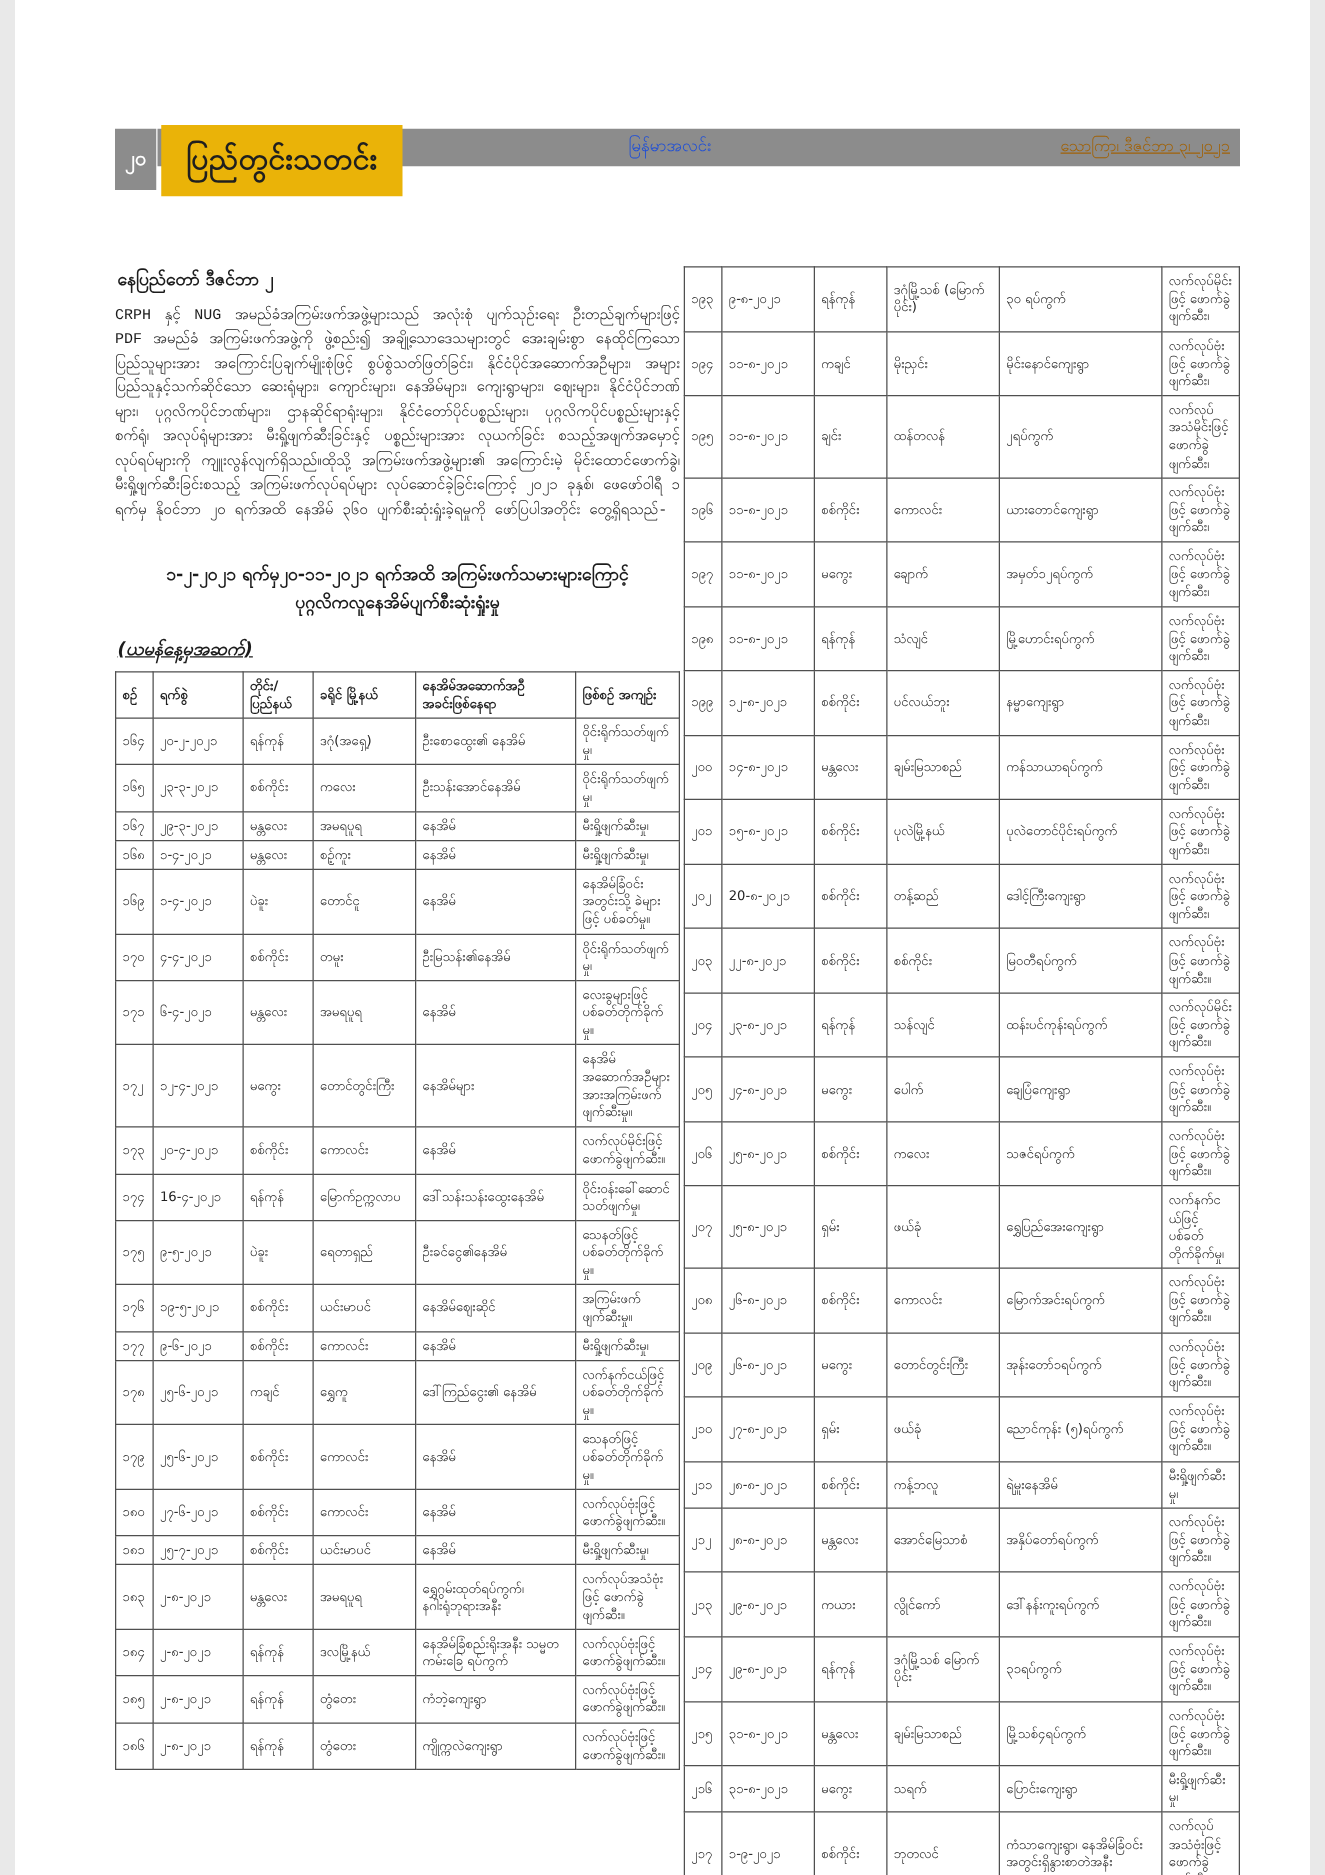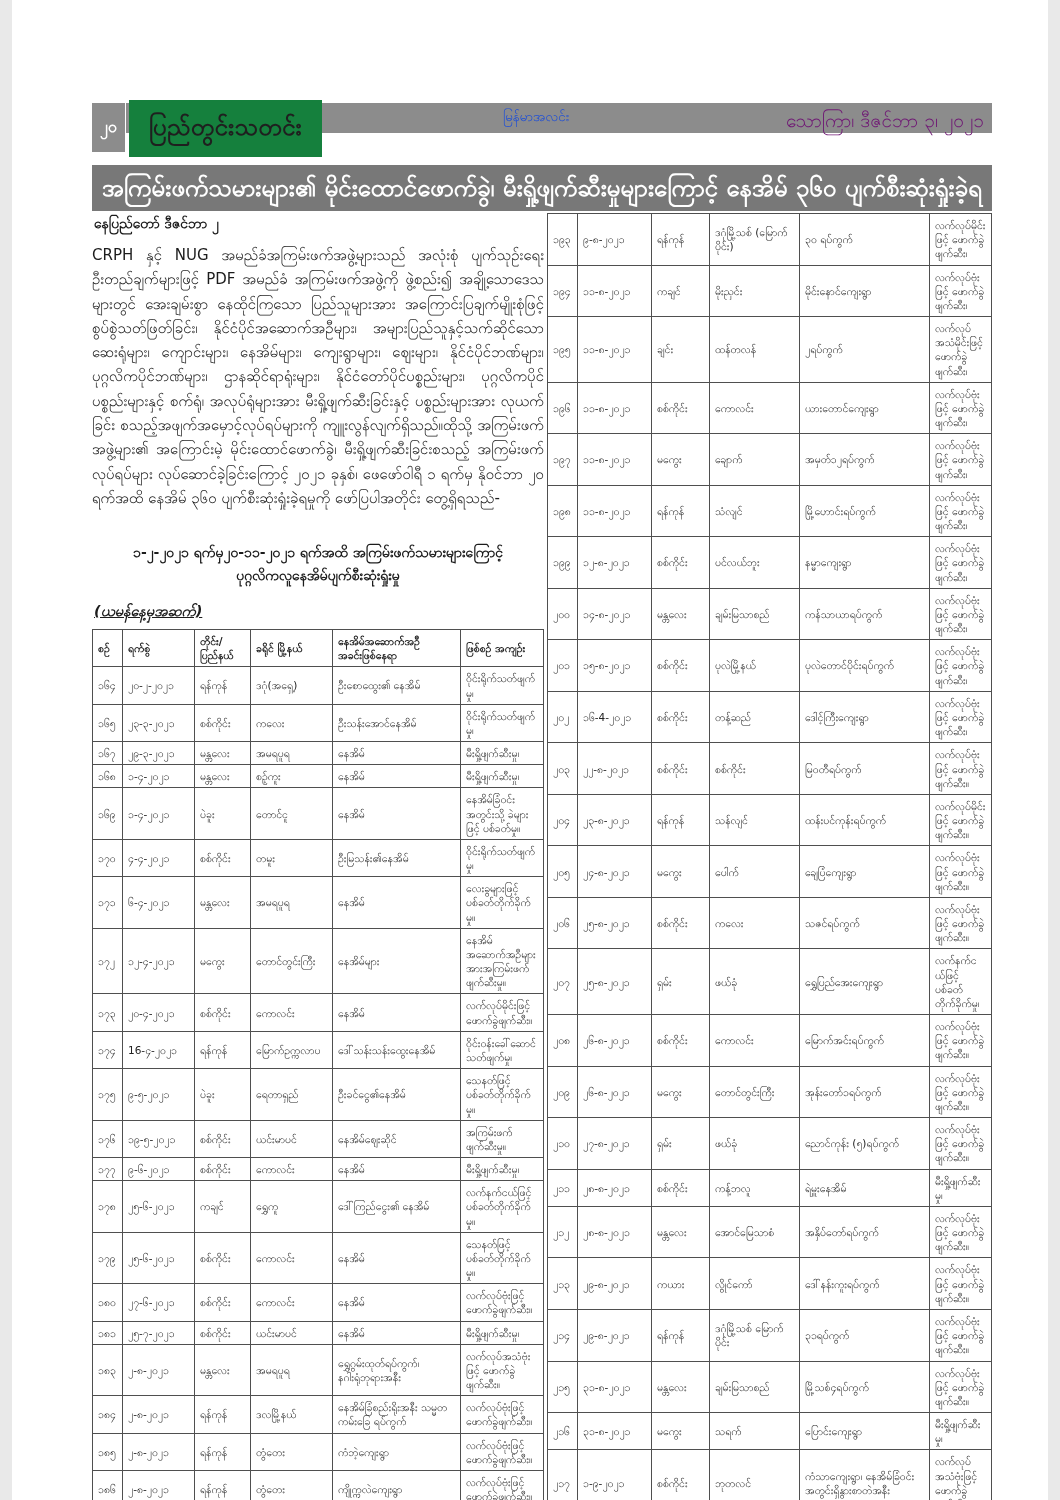--- a/index.html
+++ b/index.html
@@ -12,38 +12,38 @@
   .content { position:absolute; left:80px; top:100px; width:900px; }
 
   
   .header { position:relative; height:60px; }
   .topstrip { position:absolute; left:34px; top:3px; right:0; height:30px; background:#8c8c8c; }
   .pagenum {
     position:absolute; left:0; top:3px; width:33px; height:49px; background:#8c8c8c;
     color:#fff; font-size:16px; font-weight:bold; display:flex; align-items:center; justify-content:center;
   }
   .badge {
-    position:absolute; left:37px; top:0; height:57px; background:#15803d;
+    position:absolute; left:37px; top:0; height:57px; background:#eab308;
     color:#1f1f1f; font-weight:bold; font-size:24px; padding:3px 20px;
     display:flex; align-items:center; letter-spacing:.5px;
   }
   .paper-name { position:absolute; left:0; right:12px; top:8px; text-align:center; color:#1d4ed8; font-size:13.5px; }
-  .paper-date { position:absolute; right:8px; top:8px; color:#701a75; font-size:19px; }
+  .paper-date { position:absolute; right:8px; top:8px; color:#a16207; font-size:13px;text-decoration:underline; }
 
   .headline {
     margin-top:5px; background:#787878; color:#ffffff; font-weight:bold;
     font-size:24px; line-height:1.35; text-align:center; padding:7px 6px;
   }
 
   
   .col-left  { position:absolute; left:0;   top:112px; width:452px; }
   .col-right { position:absolute; left:455px; top:113px; width:445px; }
 
   .dateline { font-size:14px; margin:2px 0 8px 2px;font-weight:bold; }
-  .body-text { font-size:15px; line-height:1.62; text-align:justify; }
+  .body-text { font-size:12px; line-height:1.62; text-align:justify;font-family:Liberation Mono, monospace; }
   .subtitle { margin-top:31px; text-align:center; font-weight:bold; font-size:14px; line-height:1.6; }
   .cont-note { margin:16px 0 6px 2px; font-style:italic; font-weight:bold; font-size:14.5px;text-decoration:underline; }
 
   
   table.data {
     width:100%; border-collapse:collapse; table-layout:fixed;
     font-size:10.5px; line-height:1.35; color:#222;
   }
   table.data th, table.data td {
     border:1px solid #4f4f4f; padding:4px 5px; vertical-align:middle;
@@ -58,21 +58,20 @@
   <div class="content">
 
     <div class="header">
       <div class="topstrip"></div>
       <div class="pagenum">၂၀</div>
       <div class="badge">ပြည်တွင်းသတင်း</div>
       <div class="paper-name">မြန်မာအလင်း</div>
       <div class="paper-date">သောကြာ၊ ဒီဇင်ဘာ ၃၊ ၂၀၂၁</div>
     </div>
 
-    <div class="headline">အကြမ်းဖက်သမားများ၏ မိုင်းထောင်ဖောက်ခွဲ၊ မီးရှို့ဖျက်ဆီးမှုများကြောင့်  နေအိမ် ၃၆၀  ပျက်စီးဆုံးရှုံးခဲ့ရ</div>
 
     <div class="col-left">
       <div class="dateline">နေပြည်တော်  ဒီဇင်ဘာ  ၂</div>
       <div class="body-text">CRPH နှင့် NUG အမည်ခံအကြမ်းဖက်အဖွဲ့များသည် အလုံးစုံ ပျက်သုဉ်းရေး ဦးတည်ချက်များဖြင့် PDF အမည်ခံ အကြမ်းဖက်အဖွဲ့ကို ဖွဲ့စည်း၍ အချို့သောဒေသများတွင် အေးချမ်းစွာ နေထိုင်ကြသော ပြည်သူများအား အကြောင်းပြချက်မျိုးစုံဖြင့် စွပ်စွဲသတ်ဖြတ်ခြင်း၊ နိုင်ငံပိုင်အဆောက်အဦများ၊ အများပြည်သူနှင့်သက်ဆိုင်သော ဆေးရုံများ၊ ကျောင်းများ၊ နေအိမ်များ၊ ကျေးရွာများ၊ ဈေးများ၊ နိုင်ငံပိုင်ဘဏ်များ၊ ပုဂ္ဂလိကပိုင်ဘဏ်များ၊ ဌာနဆိုင်ရာရုံးများ၊ နိုင်ငံတော်ပိုင်ပစ္စည်းများ၊ ပုဂ္ဂလိကပိုင်ပစ္စည်းများနှင့် စက်ရုံ၊ အလုပ်ရုံများအား မီးရှို့ဖျက်ဆီးခြင်းနှင့် ပစ္စည်းများအား လုယက်ခြင်း စသည့်အဖျက်အမှောင့်လုပ်ရပ်များကို ကျူးလွန်လျက်ရှိသည်။ထိုသို့ အကြမ်းဖက်အဖွဲ့များ၏ အကြောင်းမဲ့ မိုင်းထောင်ဖောက်ခွဲ၊ မီးရှို့ဖျက်ဆီးခြင်းစသည့် အကြမ်းဖက်လုပ်ရပ်များ လုပ်ဆောင်ခဲ့ခြင်းကြောင့် ၂၀၂၁ ခုနှစ်၊ ဖေဖော်ဝါရီ ၁ ရက်မှ နိုဝင်ဘာ ၂၀ ရက်အထိ နေအိမ် ၃၆၀ ပျက်စီးဆုံးရှုံးခဲ့ရမှုကို ဖော်ပြပါအတိုင်း တွေ့ရှိရသည်-</div>
       <div class="subtitle">
         <div>၁-၂-၂၀၂၁ ရက်မှ၂၀-၁၁-၂၀၂၁ ရက်အထိ အကြမ်းဖက်သမားများကြောင့်</div>
         <div>ပုဂ္ဂလိကလူနေအိမ်ပျက်စီးဆုံးရှုံးမှု</div>
       </div>
       <div class="cont-note">(ယမန်နေ့မှအဆက်)</div>
 
@@ -346,21 +345,21 @@
             <tr>
               <td>၂၀၁</td>
               <td>၁၅-၈-၂၀၂၁</td>
               <td>စစ်ကိုင်း</td>
               <td>ပုလဲမြို့နယ်</td>
               <td>ပုလဲတောင်ပိုင်းရပ်ကွက်</td>
               <td>လက်လုပ်ဗုံးဖြင့် ဖောက်ခွဲဖျက်ဆီး၊</td>
             </tr>
             <tr>
               <td>၂၀၂</td>
-              <td>၁၆-4-၂၀၂၁</td>
+              <td>20-၈-၂၀၂၁</td>
               <td>စစ်ကိုင်း</td>
               <td>တန့်ဆည်</td>
               <td>ဒေါင့်ကြီးကျေးရွာ</td>
               <td>လက်လုပ်ဗုံးဖြင့် ဖောက်ခွဲဖျက်ဆီး၊</td>
             </tr>
             <tr>
               <td>၂၀၃</td>
               <td>၂၂-၈-၂၀၂၁</td>
               <td>စစ်ကိုင်း</td>
               <td>စစ်ကိုင်း</td>

